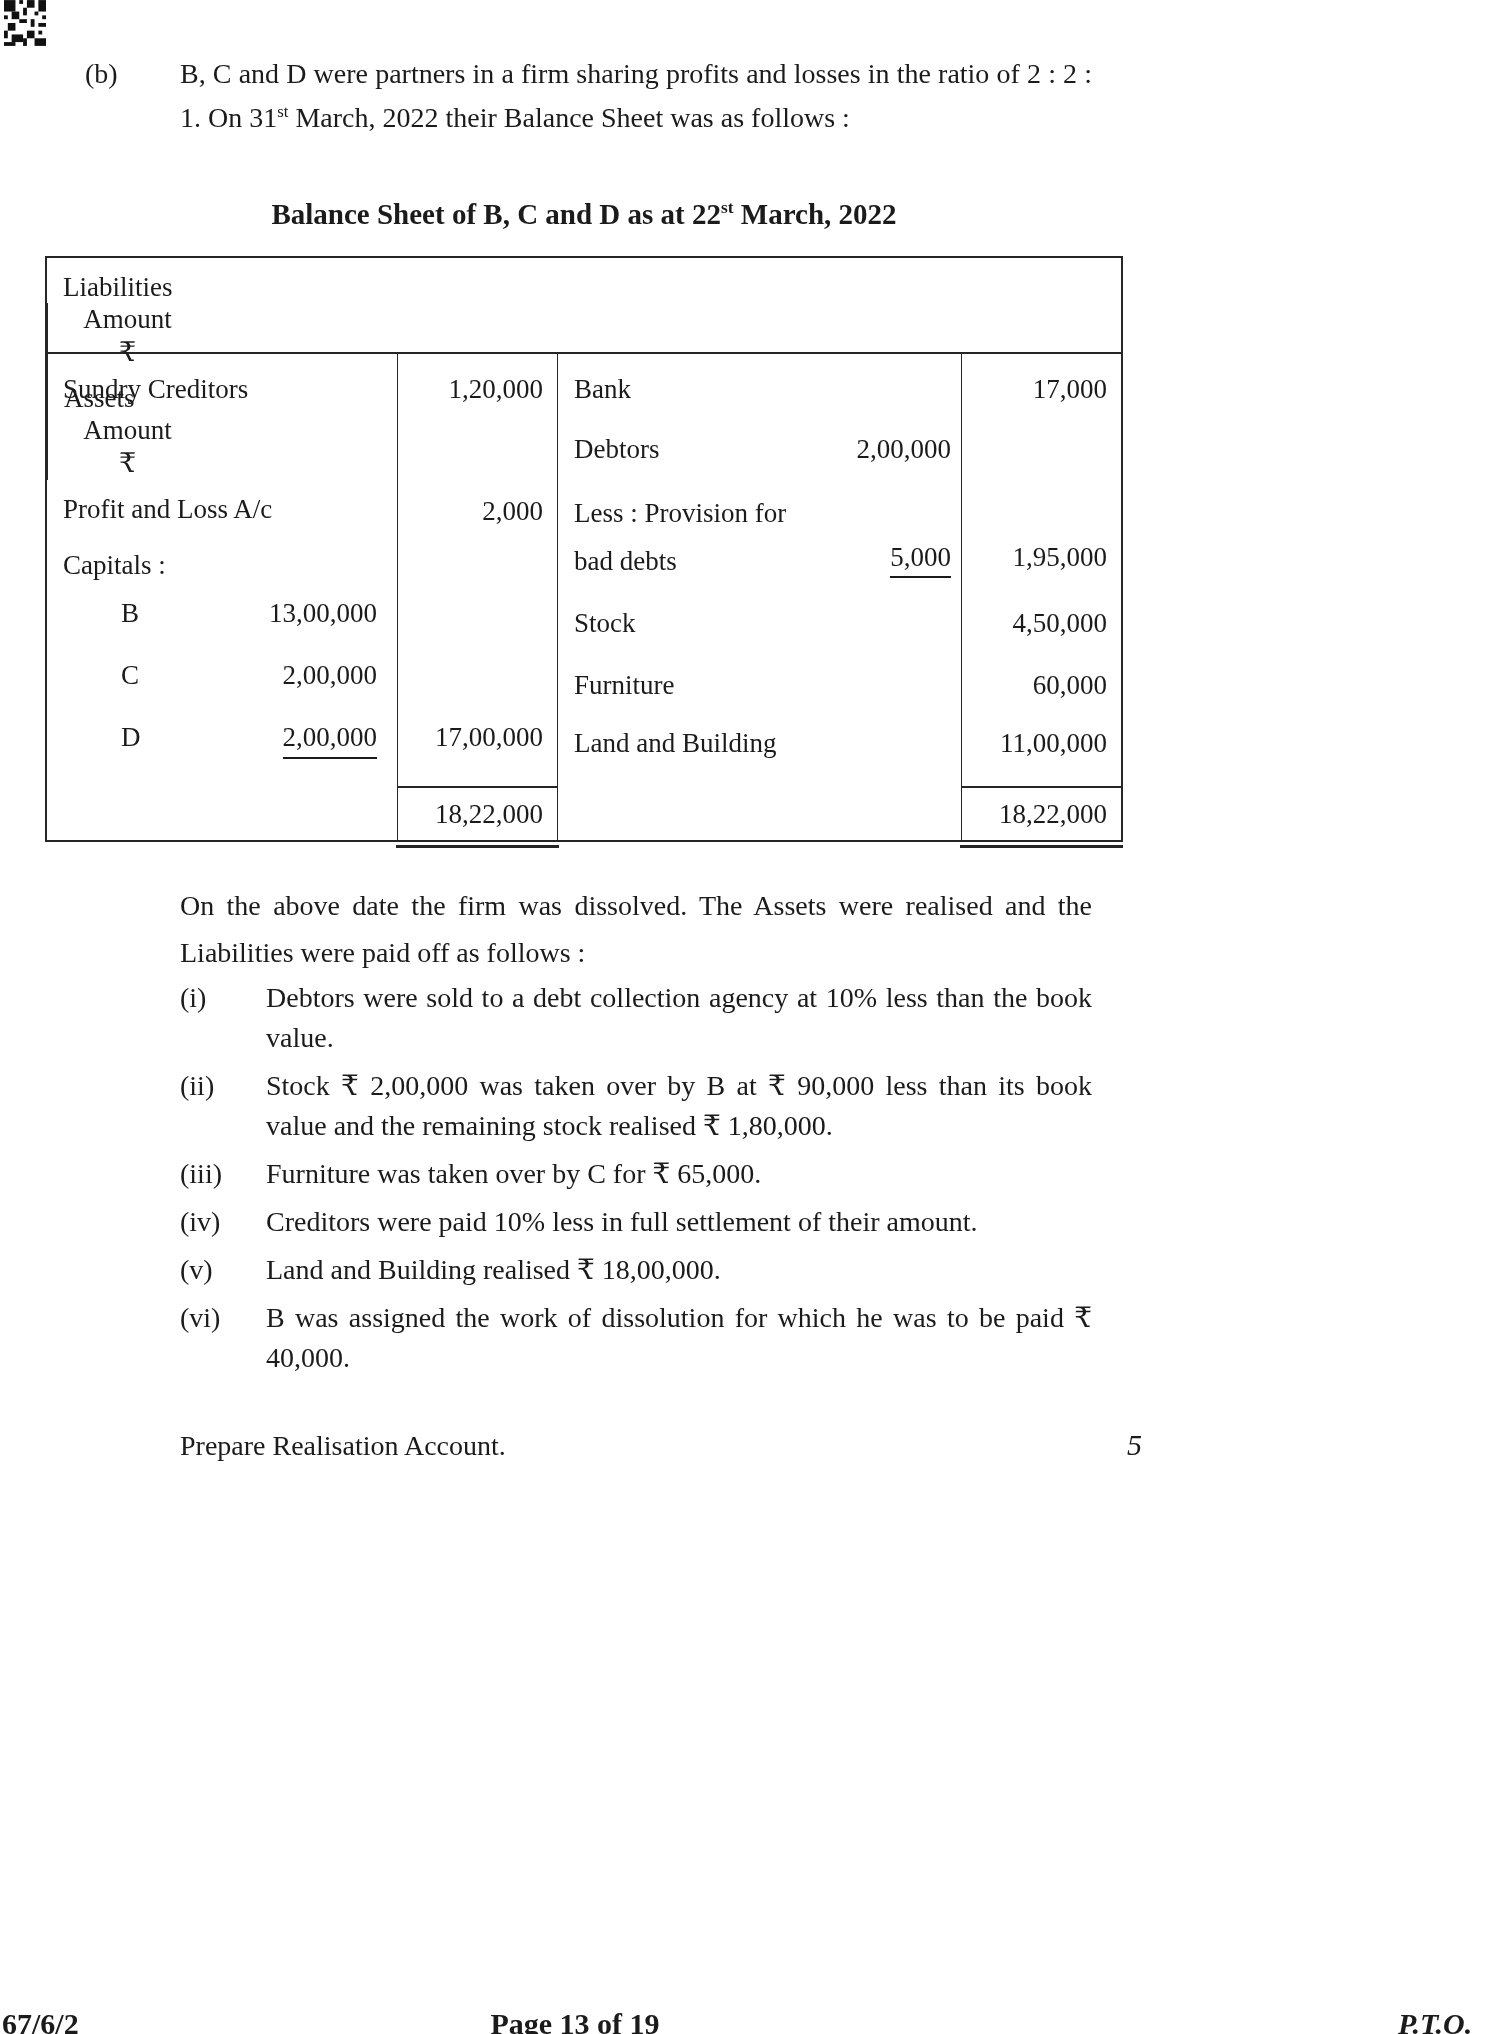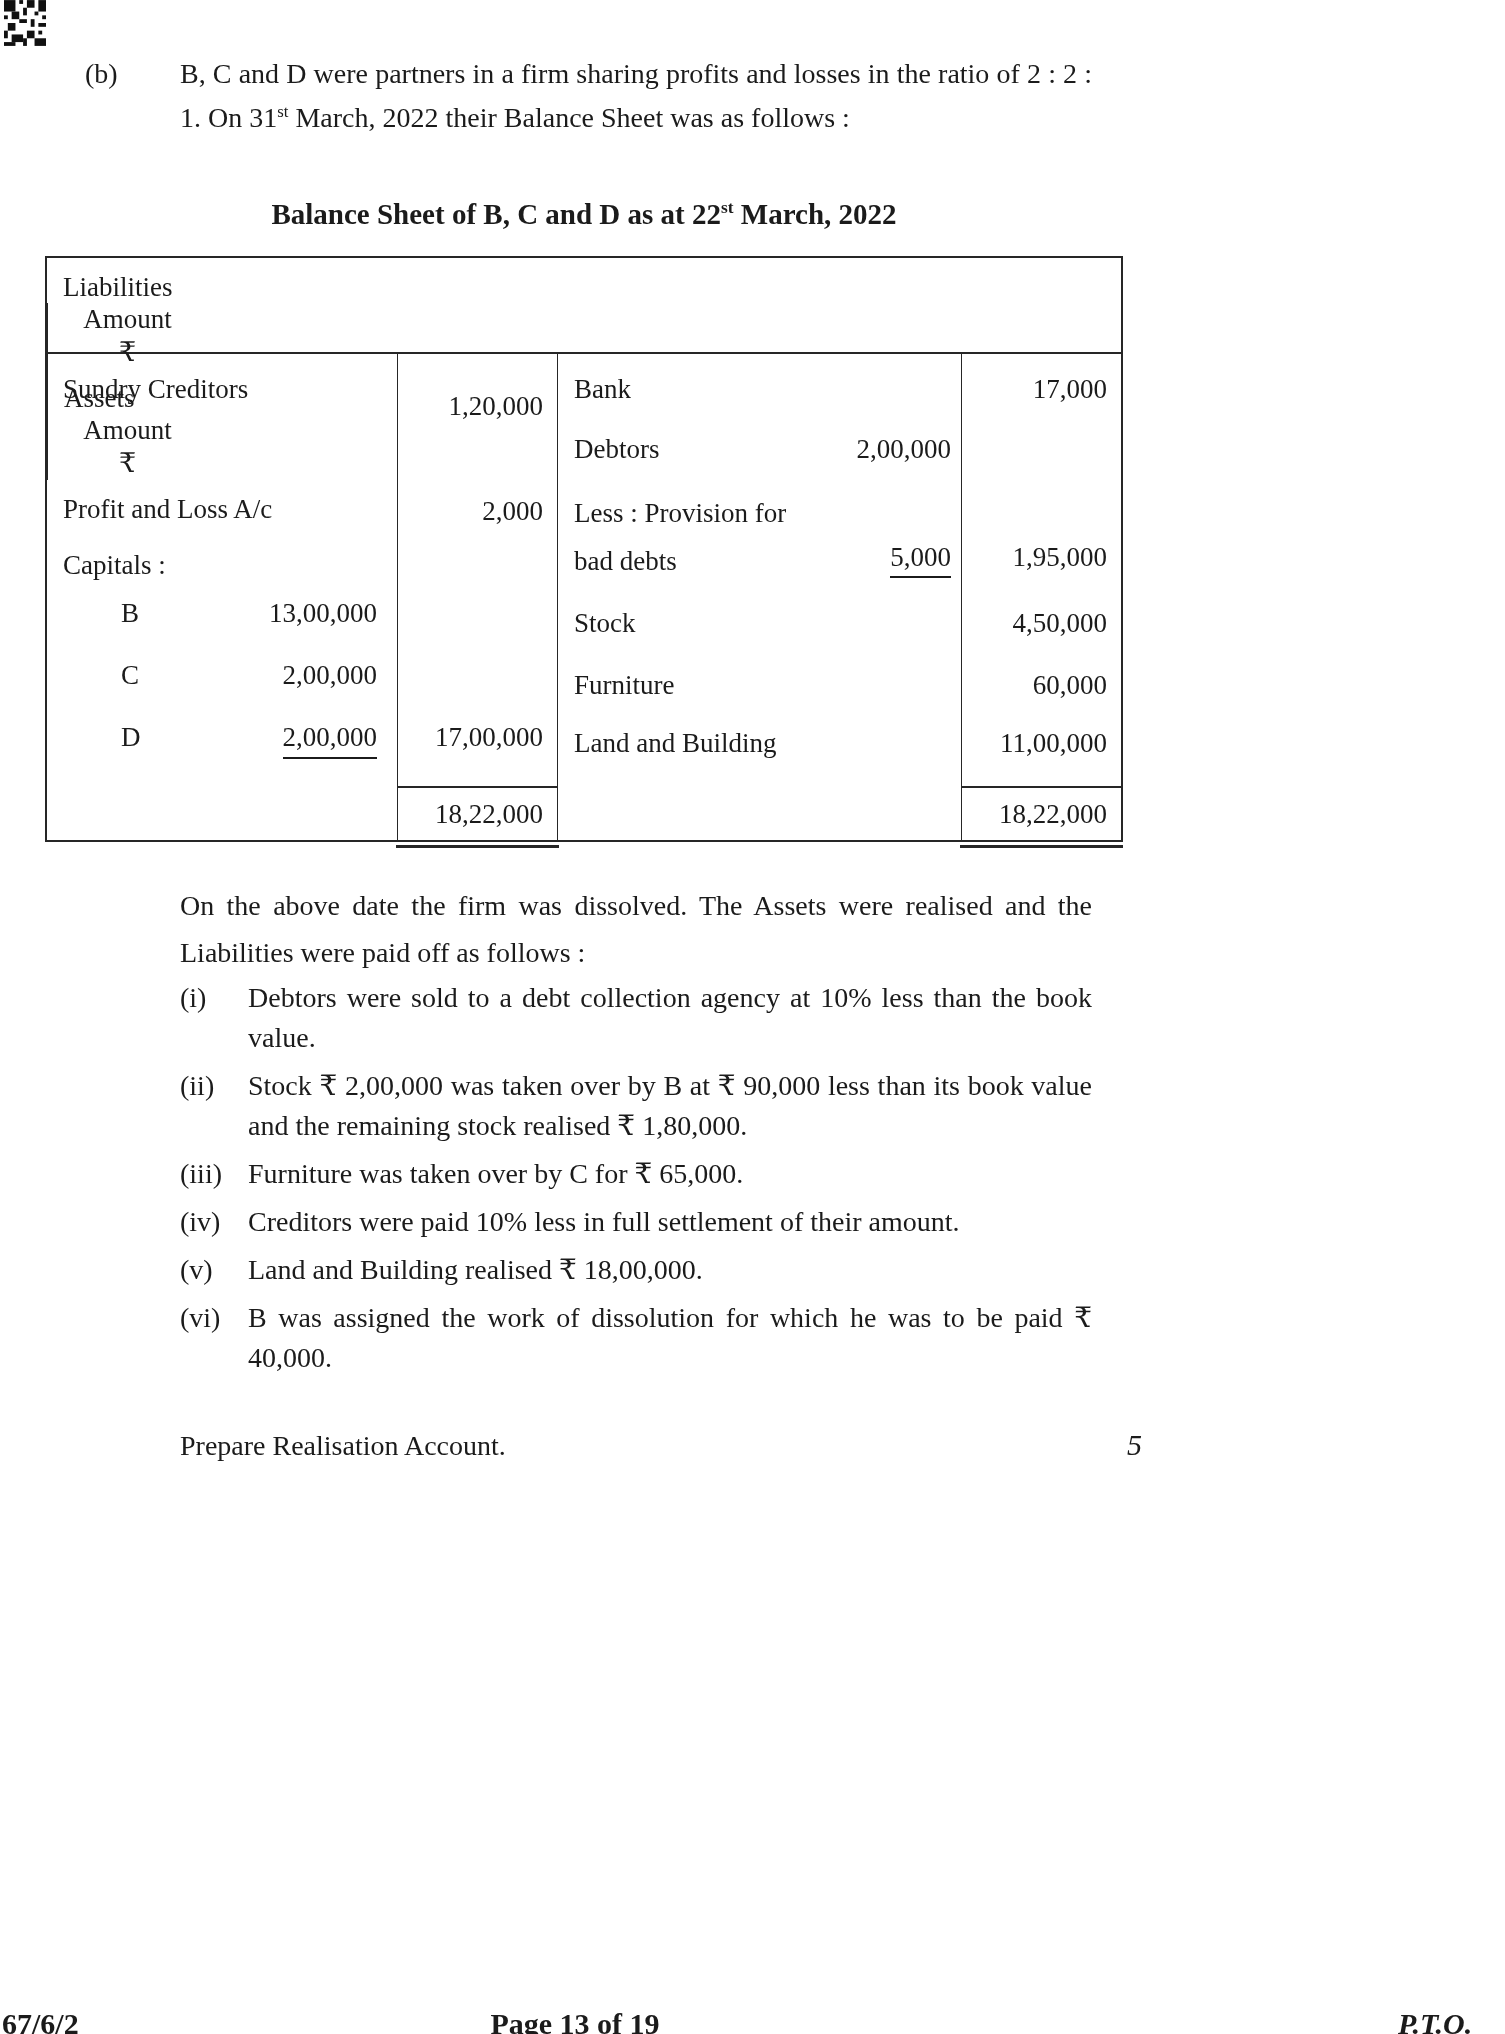--- a/index.html
+++ b/index.html
@@ -62,21 +62,21 @@
   .bs-totals .tot-amt{justify-content:flex-end;padding-right:14px;border-top:2px solid #262626;}
   .bs-totals .tot-amt::after{
     content:"";position:absolute;left:-2px;right:-2px;bottom:-8px;height:3px;background:#262626;
   }
 
   
   .narrative{position:absolute;top:882px;left:180px;width:912px;font-size:28px;line-height:47px;text-align:justify;}
   .items{position:absolute;top:978px;left:180px;width:912px;font-size:28px;}
   .item-row{position:relative;margin-bottom:8px;line-height:40px;}
   .item-num{position:absolute;left:0;top:0;}
-  .item-text{margin-left:68px;text-align:justify;}
+  .item-text{margin-left:86px;text-align:justify;}
 
   .prepare{position:absolute;top:1428px;left:180px;width:962px;font-size:28px;display:flex;justify-content:space-between;align-items:baseline;}
   .marks{font-style:italic;font-size:30px;}
 
   
   .footer{position:absolute;top:2007px;left:0;width:1505px;font-size:30px;font-weight:bold;}
   .footer-left{position:absolute;left:2px;}
   .footer-center{position:absolute;left:425px;width:300px;text-align:center;}
   .footer-right{position:absolute;left:1398px;font-style:italic;}
 </style>
@@ -152,21 +152,21 @@
           <span class="cap-letter">C</span>
           <span class="cap-amt">2,00,000</span>
         </div>
         <div class="item cap-row" style="top:368px">
           <span class="cap-letter">D</span>
           <span class="cap-amt uline">2,00,000</span>
         </div>
       </div>
 
       <div class="cell col-amt1">
-        <div class="item amt-item" style="top:37px">1,20,000</div>
+        <div class="item amt-item" style="top:20px">1,20,000</div>
         <div class="item amt-item" style="top:142px">2,000</div>
         <div class="item amt-item" style="top:368px">17,00,000</div>
       </div>
 
       <div class="cell col-assets">
         <div class="item" style="top:20px;left:16px">Bank</div>
         <div class="item" style="top:80px;left:16px">Debtors</div>
         <div class="item inner-amt" style="top:80px">2,00,000</div>
         <div class="item" style="top:144px;left:16px">Less : Provision for</div>
         <div class="item" style="top:192px;left:16px">bad debts</div>

